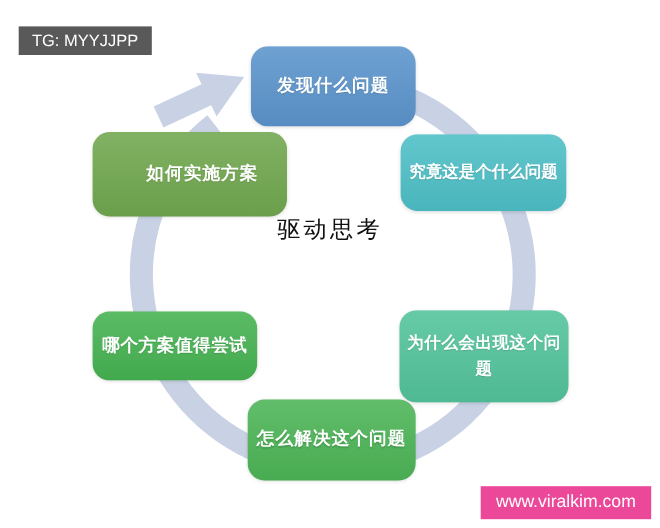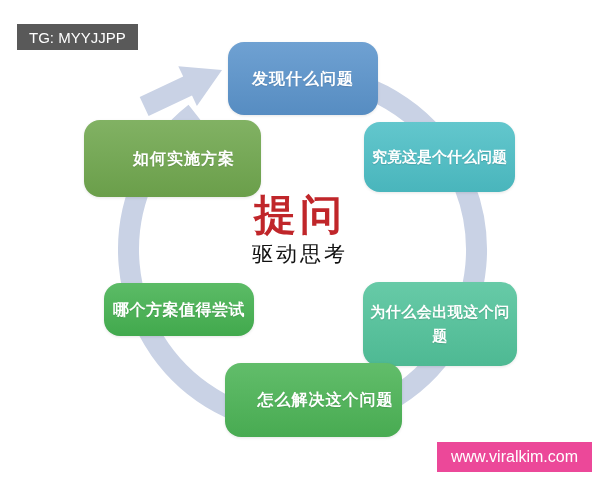--- a/index.html
+++ b/index.html
@@ -18,21 +18,21 @@
     color:#ffffff;font-family:"Liberation Serif","DejaVu Serif",serif;font-weight:bold;
     font-size:16px;letter-spacing:1px;line-height:1.6;padding:0 6px;
     text-shadow:0 1px 1px rgba(0,0,0,0.12);
   }
   .n1{left:228px;top:42px;width:150px;height:73px;}
   .n2{left:364px;top:122px;width:151px;height:70px;}
   .n2 .node-label{font-size:15px;letter-spacing:0;}
   .n3{left:363px;top:282px;width:154px;height:84px;}
   .n3 .node-label{font-size:15px;letter-spacing:0.5px;}
   .n4{left:225px;top:363px;width:153px;height:74px;}
-  .n5{left:84px;top:283px;width:150px;height:53px;margin-left:20px;}
+  .n5{left:84px;top:283px;width:150px;height:63px;}
   .n5 .node-label{letter-spacing:0.5px;}
   .n6{left:84px;top:120px;width:154px;height:77px;padding-left:23px;}
   .center-title{
     position:absolute;left:225px;top:192px;width:150px;z-index:2;text-align:center;
     font-family:"Liberation Serif","DejaVu Serif",serif;
   }
   .center-main{font-size:42px;font-weight:bold;letter-spacing:4px;line-height:1.1;}
   .center-sub{font-size:21px;font-weight:normal;color:#111111;letter-spacing:3px;margin-top:2px;}
   .badge{
     position:absolute;z-index:3;color:#ffffff;display:flex;align-items:center;
@@ -55,34 +55,33 @@
   </div>
 
   <div class="node n2" style="background-color: rgb(77, 191, 198);">
     <span class="node-label">究竟这是个什么问题</span>
   </div>
 
   <div class="node n3" style="background-color: rgb(82, 195, 155);">
     <span class="node-label">为什么会出现这个问题</span>
   </div>
 
-  <div class="node n4" style="background-color: rgb(76, 180, 86); padding-left: 24px;">
+  <div class="node n4" style="background-color: rgb(76, 180, 86);">
     <span class="node-label">怎么解决这个问题</span>
   </div>
 
   <div class="node n5" style="background-color: rgb(69, 178, 81);">
     <span class="node-label">哪个方案值得尝试</span>
   </div>
 
   <div class="node n6" style="background-color: rgb(112, 167, 78);">
     <span class="node-label">如何实施方案</span>
   </div>
 
   <div class="center-title">
-    <div class="center-main" style="color: rgb(192, 38, 42);">提问</div>
     <div class="center-sub">驱动思考</div>
   </div>
 
   <div class="badge badge-tg">TG: MYYJJPP</div>
 
   <div class="badge badge-url">www.viralkim.com</div>
 
 </div>
 
 </body></html>

